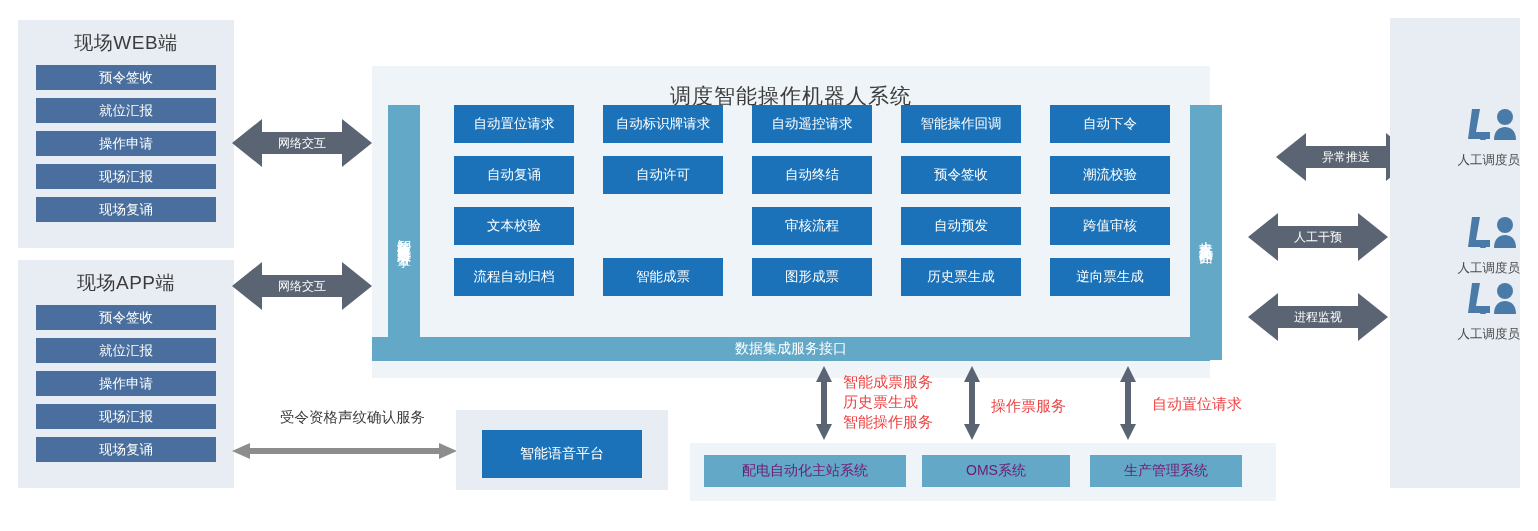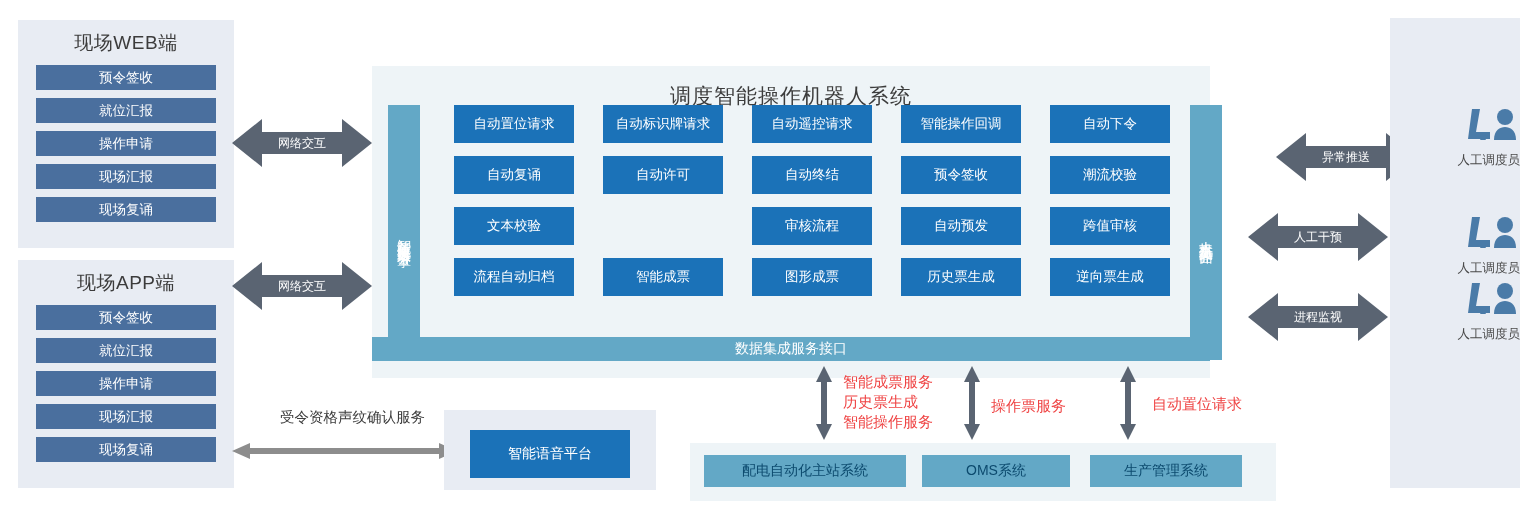--- a/index.html
+++ b/index.html
@@ -92,21 +92,21 @@
     background: #1b72b8; color: #ffffff;
     font-size: 14px; display: flex;
     align-items: center; justify-content: center;
   }
   .svc-label {
     position: absolute; color: #ef4444; font-size: 15px;
     line-height: 20px; white-space: nowrap;
   }
   .sys-wrap { background: #eef4f7; }
   .sys-box {
-    position: absolute; background: #63a8c6; color: #0c4a6e;
+    position: absolute; background: #63a8c6; color: #701a75;
     font-size: 14px; display: flex;
     align-items: center; justify-content: center;
     white-space: nowrap;
   }
   .vnote { position: absolute; color: #3c3c3c; font-size: 14.5px; white-space: nowrap; }
 </style>
 </head>
 <body>
 
 <div id="root">
@@ -231,21 +231,21 @@
   </div>
 
   <span class="vnote" style="left:280px; top:408px;">受令资格声纹确认服务</span>
 
   <div class="abs" style="left:232px; top:441px; width:225px; height:20px;">
     <svg width="225" height="20" viewBox="0 0 225 20">
       <polygon points="0,10 18,2 18,7 207,7 207,2 225,10 207,18 207,13 18,13 18,18" fill="#8d8d8d"></polygon>
     </svg>
   </div>
 
-  <div class="abs voice-wrap" style="left:444px; top:410px; width:212px; height:80px;padding-left:21px;">
+  <div class="abs voice-wrap" style="left:456px; top:410px; width:212px; height:80px;padding-left:21px;">
     <div class="abs voice-box" style="left:26px; top:20px; width:160px; height:48px;">智能语音平台</div>
   </div>
 
   <div class="abs" style="left:814px; top:366px; width:20px; height:74px;">
     <svg width="20" height="74" viewBox="0 0 20 74">
       <polygon points="10,0 18,16 13,16 13,58 18,58 10,74 2,58 7,58 7,16 2,16" fill="#5a6472"></polygon>
     </svg>
   </div>
   <div class="abs" style="left:962px; top:366px; width:20px; height:74px;">
     <svg width="20" height="74" viewBox="0 0 20 74">

